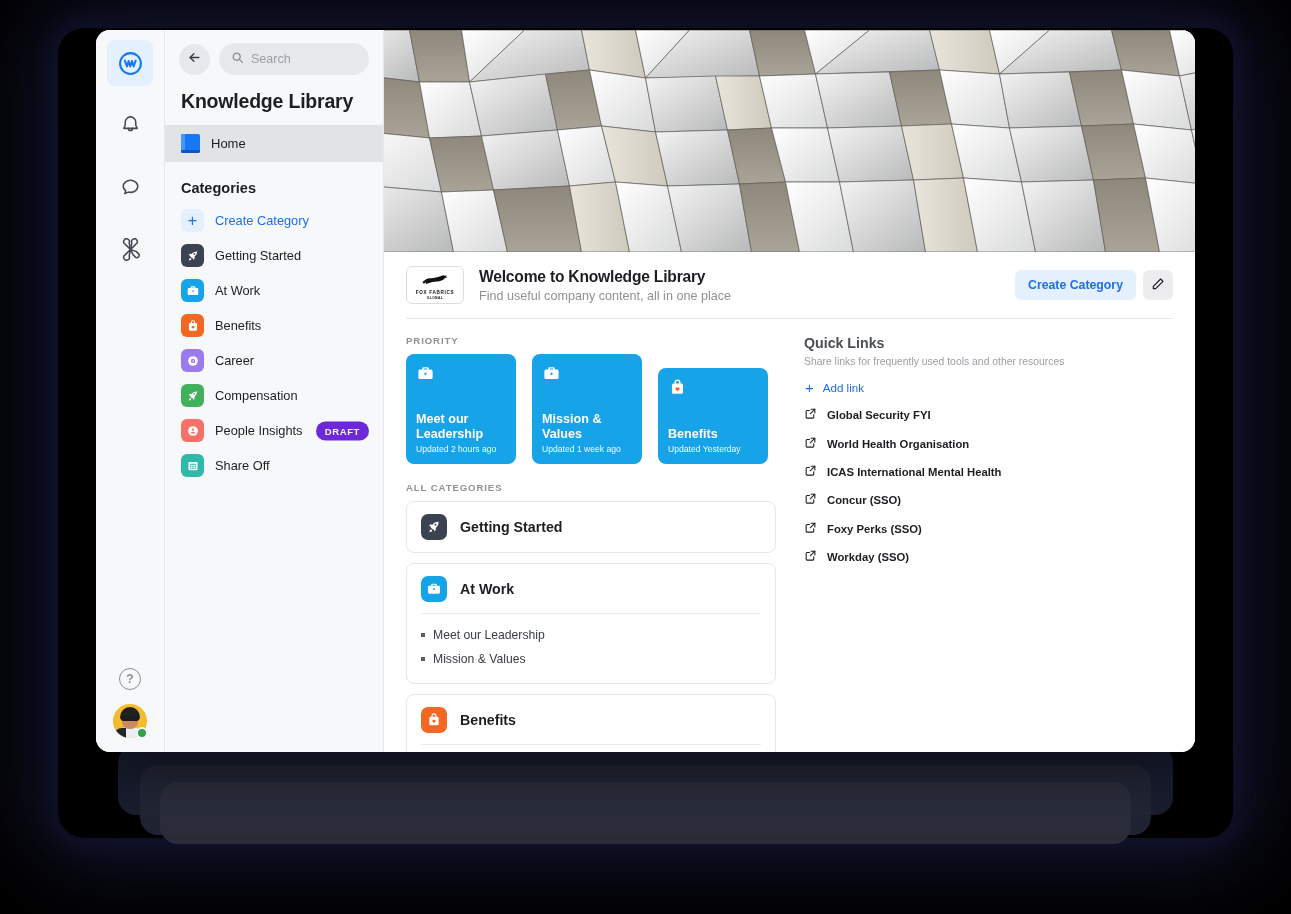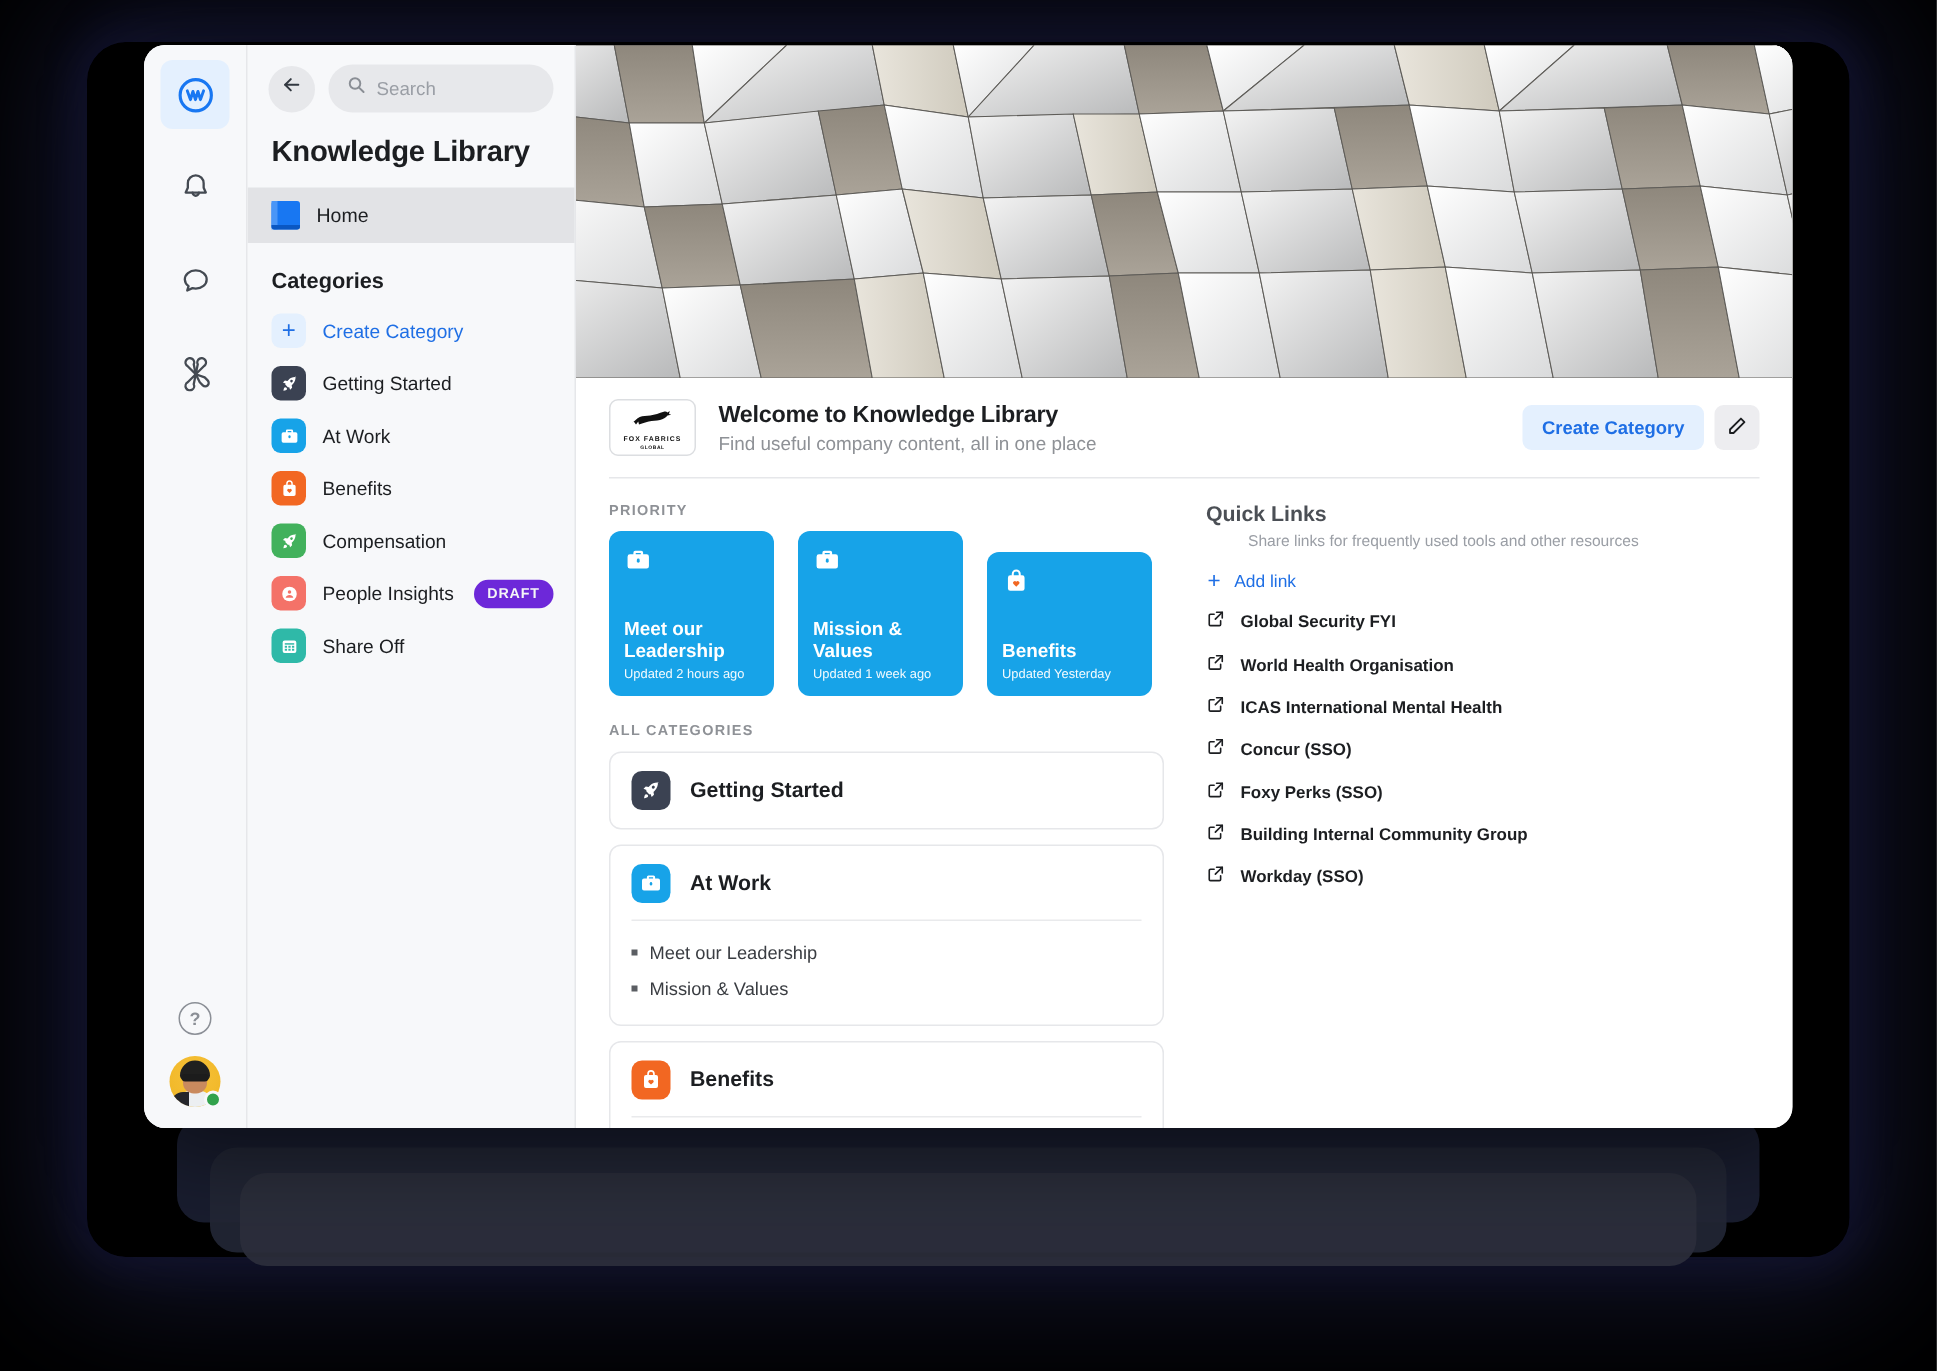--- a/index.html
+++ b/index.html
@@ -171,21 +171,21 @@
   }
   .cat-card-head { display:flex;align-items:center;gap:13px; }
   .cat-card-ico { width:26px;height:26px;border-radius:7px;flex:0 0 26px;
     display:flex;align-items:center;justify-content:center; }
   .cat-card-title { font-size:14.2px;font-weight:700;color:#1c1e21; }
   .cat-card-sep { height:1px;background:#e9eaec;margin:11px 0 9px 0; }
   .cat-sub { display:flex;align-items:center;gap:8px;padding:5px 0;font-size:12.2px;color:#3a3d42; }
   .bullet { width:4px;height:4px;background:#5b5e63;flex:0 0 4px; }
 
   .ql-title { font-size:14.2px;font-weight:700;color:#4b4f55;margin-bottom:5px; }
-  .ql-sub { font-size:10.4px;color:#9a9ea5;margin-bottom:9px;margin-left:28px; }
+  .ql-sub { font-size:10.4px;color:#9a9ea5;margin-bottom:9px; }
   .ql-add { display:flex;align-items:center;gap:9px;color:#1f6fe5;font-size:11.6px;
     padding:4px 0 6px 1px;cursor:pointer; }
   .ql-add .p { font-size:15px;line-height:1;color:#1f6fe5; }
   .ql-item { display:flex;align-items:center;gap:10px;padding:5.2px 0;cursor:pointer; }
   .ql-label { font-size:11.3px;font-weight:700;color:#1c1e21; }
 </style>
 </head>
 <body>
 
 <div class="stage">
@@ -301,20 +301,30 @@
             <span class="cat-label">At Work</span>
           </div>
           <div class="cat-item">
             <span class="cat-ico" style="background: rgb(242, 103, 34);">
               <svg width="14" height="14" viewBox="0 0 24 24" fill="#fff">
                 <path d="M8.2 7V5.9A3.9 3.9 0 0 1 12 2a3.9 3.9 0 0 1 3.8 3.9V7H17a2 2 0 0 1 2 2v9a2 2 0 0 1-2 2H7a2 2 0 0 1-2-2V9a2 2 0 0 1 2-2h1.2zm1.7 0h4.2V5.9A2.1 2.1 0 0 0 12 3.8a2.1 2.1 0 0 0-2.1 2.1V7z"></path>
                 <path d="M12 16.6l-2.3-2.2a1.5 1.5 0 0 1 2.3-2 1.5 1.5 0 0 1 2.3 2L12 16.6z" fill="#f26722"></path>
               </svg>
             </span>
             <span class="cat-label">Benefits</span>
+          </div>
+          <div class="cat-item">
+            <span class="cat-ico" style="background: rgb(155, 122, 240);">
+              <svg width="14" height="14" viewBox="0 0 24 24" fill="none">
+                <circle cx="12" cy="12" r="8.3" fill="#fff"></circle>
+                <rect x="8.6" y="8.6" width="6.8" height="6.8" rx="1.8" fill="#9b7af0"></rect>
+                <path d="M10.6 13.6l3-3.2" stroke="#fff" stroke-width="1.5" stroke-linecap="round"></path>
+              </svg>
+            </span>
+            <span class="cat-label">Career</span>
           </div>
           <div class="cat-item">
             <span class="cat-ico" style="background: rgb(66, 177, 92);">
               <svg width="14" height="14" viewBox="0 0 24 24" fill="#fff">
                 <path d="M19.8 4.2c-3.4-.5-6.6.7-9 3.1l-1.2 1.2-2.8-.5-2.3 2.3 3 1.2-.4 1.1 3.3 3.3 1.1-.4 1.2 3 2.3-2.3-.5-2.8 1.2-1.2c2.4-2.4 3.6-5.6 3.1-9zm-4.3 5.3a1.5 1.5 0 1 1-2.1-2.1 1.5 1.5 0 0 1 2.1 2.1z"></path>
                 <path d="M6.3 16c-1 1-1.2 3.7-1.2 3.7s2.7-.2 3.7-1.2a1.8 1.8 0 0 0-2.5-2.5z" fill="#fff"></path>
               </svg>
             </span>
             <span class="cat-label">Compensation</span>
           </div>
@@ -597,28 +607,20 @@
                     <path d="M18 14.5V19a1.5 1.5 0 0 1-1.5 1.5h-11A1.5 1.5 0 0 1 4 19V8a1.5 1.5 0 0 1 1.5-1.5H10"></path>
                   </svg></span>
                 <span class="ql-label">Foxy Perks (SSO)</span>
               </div>
               <div class="ql-item">
                 <span><svg width="13" height="13" viewBox="0 0 24 24" fill="none" stroke="#1c1e21" stroke-width="2" stroke-linecap="round" stroke-linejoin="round">
                     <path d="M13 4h7v7"></path>
                     <path d="M20 4l-8.5 8.5"></path>
                     <path d="M18 14.5V19a1.5 1.5 0 0 1-1.5 1.5h-11A1.5 1.5 0 0 1 4 19V8a1.5 1.5 0 0 1 1.5-1.5H10"></path>
                   </svg></span>
-                <span class="ql-label">Building Internal Community Group</span>
-              </div>
-              <div class="ql-item">
-                <span><svg width="13" height="13" viewBox="0 0 24 24" fill="none" stroke="#1c1e21" stroke-width="2" stroke-linecap="round" stroke-linejoin="round">
-                    <path d="M13 4h7v7"></path>
-                    <path d="M20 4l-8.5 8.5"></path>
-                    <path d="M18 14.5V19a1.5 1.5 0 0 1-1.5 1.5h-11A1.5 1.5 0 0 1 4 19V8a1.5 1.5 0 0 1 1.5-1.5H10"></path>
-                  </svg></span>
                 <span class="ql-label">Workday (SSO)</span>
               </div>
             </div>
         </div>
       </div>
 
     </div>
   </div>
 </div>
 

